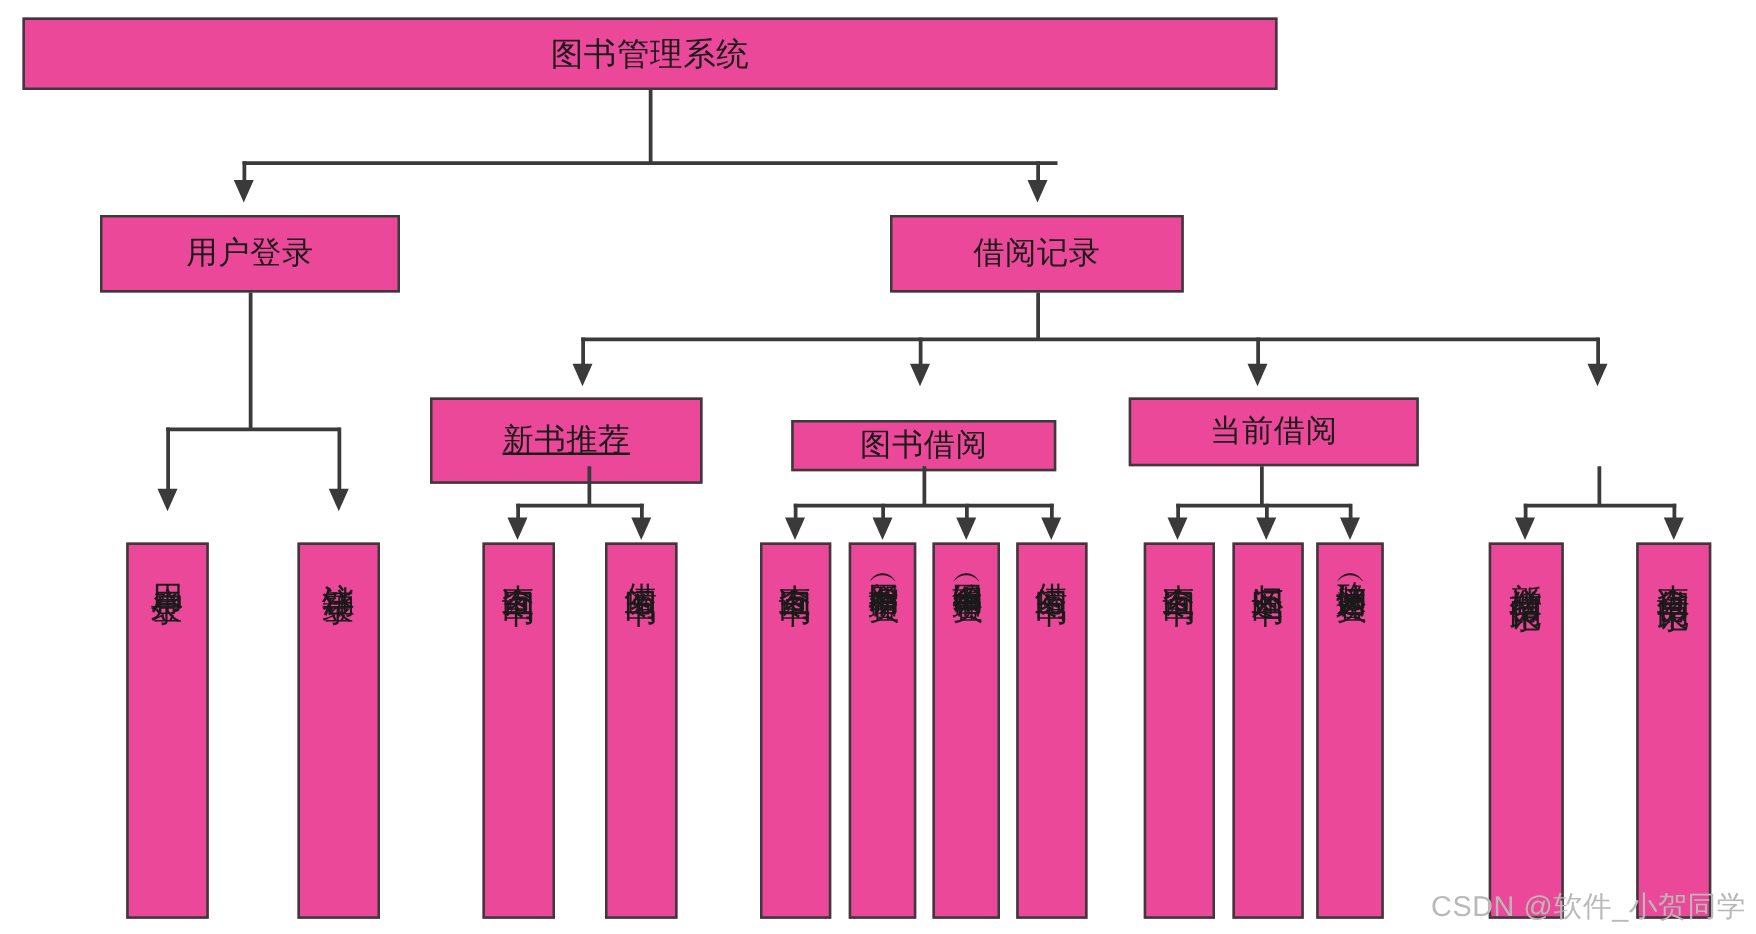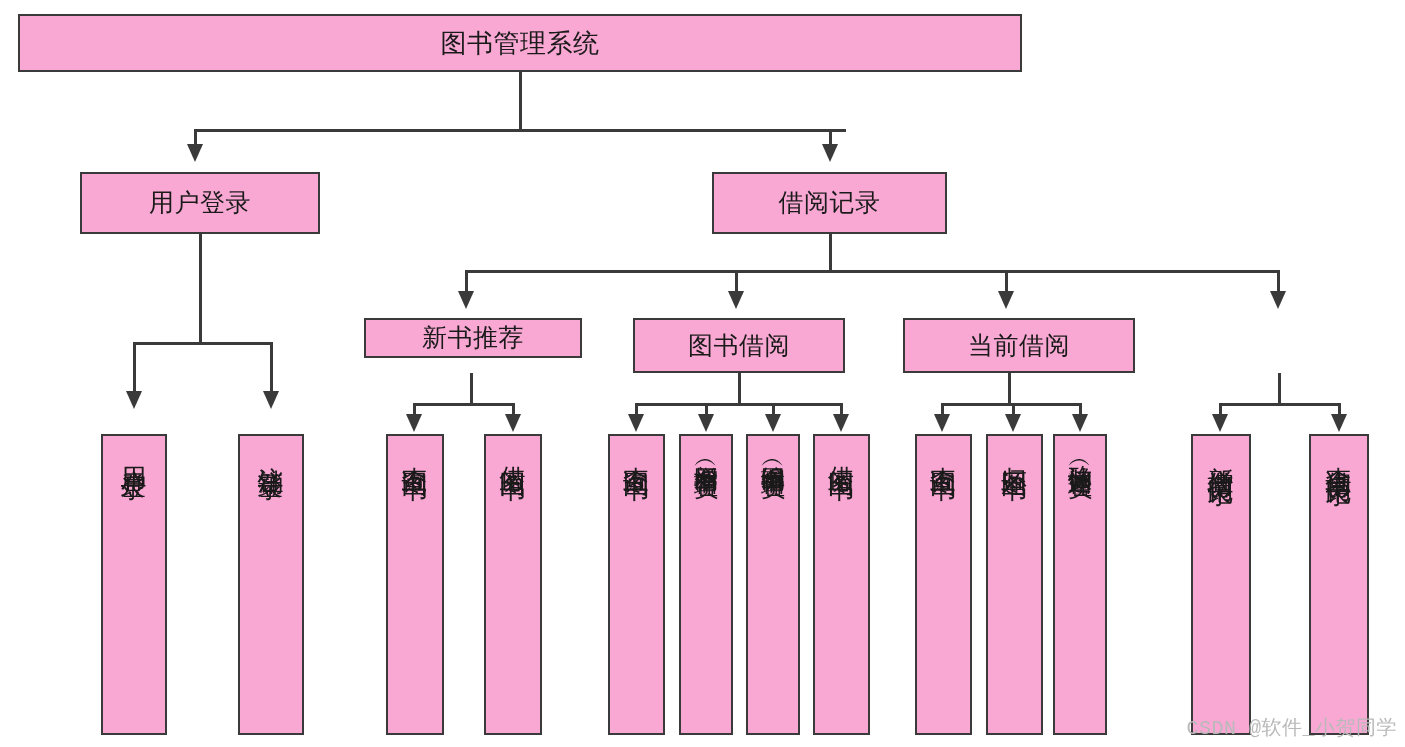--- a/index.html
+++ b/index.html
@@ -14,21 +14,21 @@
     position: relative;
     width: 1405px;
     height: 747px;
     background: #ffffff;
     overflow: hidden;
   }
   .node {
     position: absolute;
     box-sizing: border-box;
     border: 2.5px solid #3a3a3a;
-    background: #f9a8d4;
+    background: #ec4899;
     display: flex;
     align-items: center;
     justify-content: center;
     color: #1a1a1a;
   }
   .node .lbl {
     display: block;
     text-align: center;
     line-height: 1.18;
     letter-spacing: 0.5px;
@@ -75,49 +75,49 @@
     width: 0;
     height: 0;
     border-left: 8px solid transparent;
     border-right: 8px solid transparent;
     border-top: 18px solid #3a3a3a;
   }
   #watermark {
     position: absolute;
     right: 8px;
     bottom: 6px;
-    font-size: 20px;
+    font-size: 23px;
     color: #b9b9b9;
     letter-spacing: 0.5px;
     white-space: nowrap;
-    font-family: Liberation Mono, monospace;
+    font-family: Liberation Sans, sans-serif;
   }
 </style>
 </head>
 <body>
 
 <div id="canvas">
 
   <div class="node h root" style="left:18px; top:14px; width:1004px; height:58px;">
     <span class="lbl">图书管理系统</span>
   </div>
 
   <div class="node h" style="left:80px; top:172px; width:240px; height:62px;">
     <span class="lbl">用户登录</span>
   </div>
 
   <div class="node h" style="left:712px; top:172px; width:235px; height:62px;">
     <span class="lbl">借阅记录</span>
   </div>
 
-  <div class="node h" style="left:364px; top:318px; width:218px; height:40px;">
+  <div class="node h" style="left:344px; top:318px; width:218px; height:69px;text-decoration:underline;">
     <span class="lbl">新书推荐</span>
   </div>
 
-  <div class="node h" style="left:633px; top:318px; width:212px; height:55px;">
+  <div class="node h" style="left:633px; top:336px; width:212px; height:41px;">
     <span class="lbl">图书借阅</span>
   </div>
 
   <div class="node h" style="left:903px; top:318px; width:232px; height:55px;">
     <span class="lbl">当前借阅</span>
   </div>
 
 
   <div class="node v" style="left:101px; top:434px; width:66px; height:301px;">
     <span class="lbl">用户登录</span>

